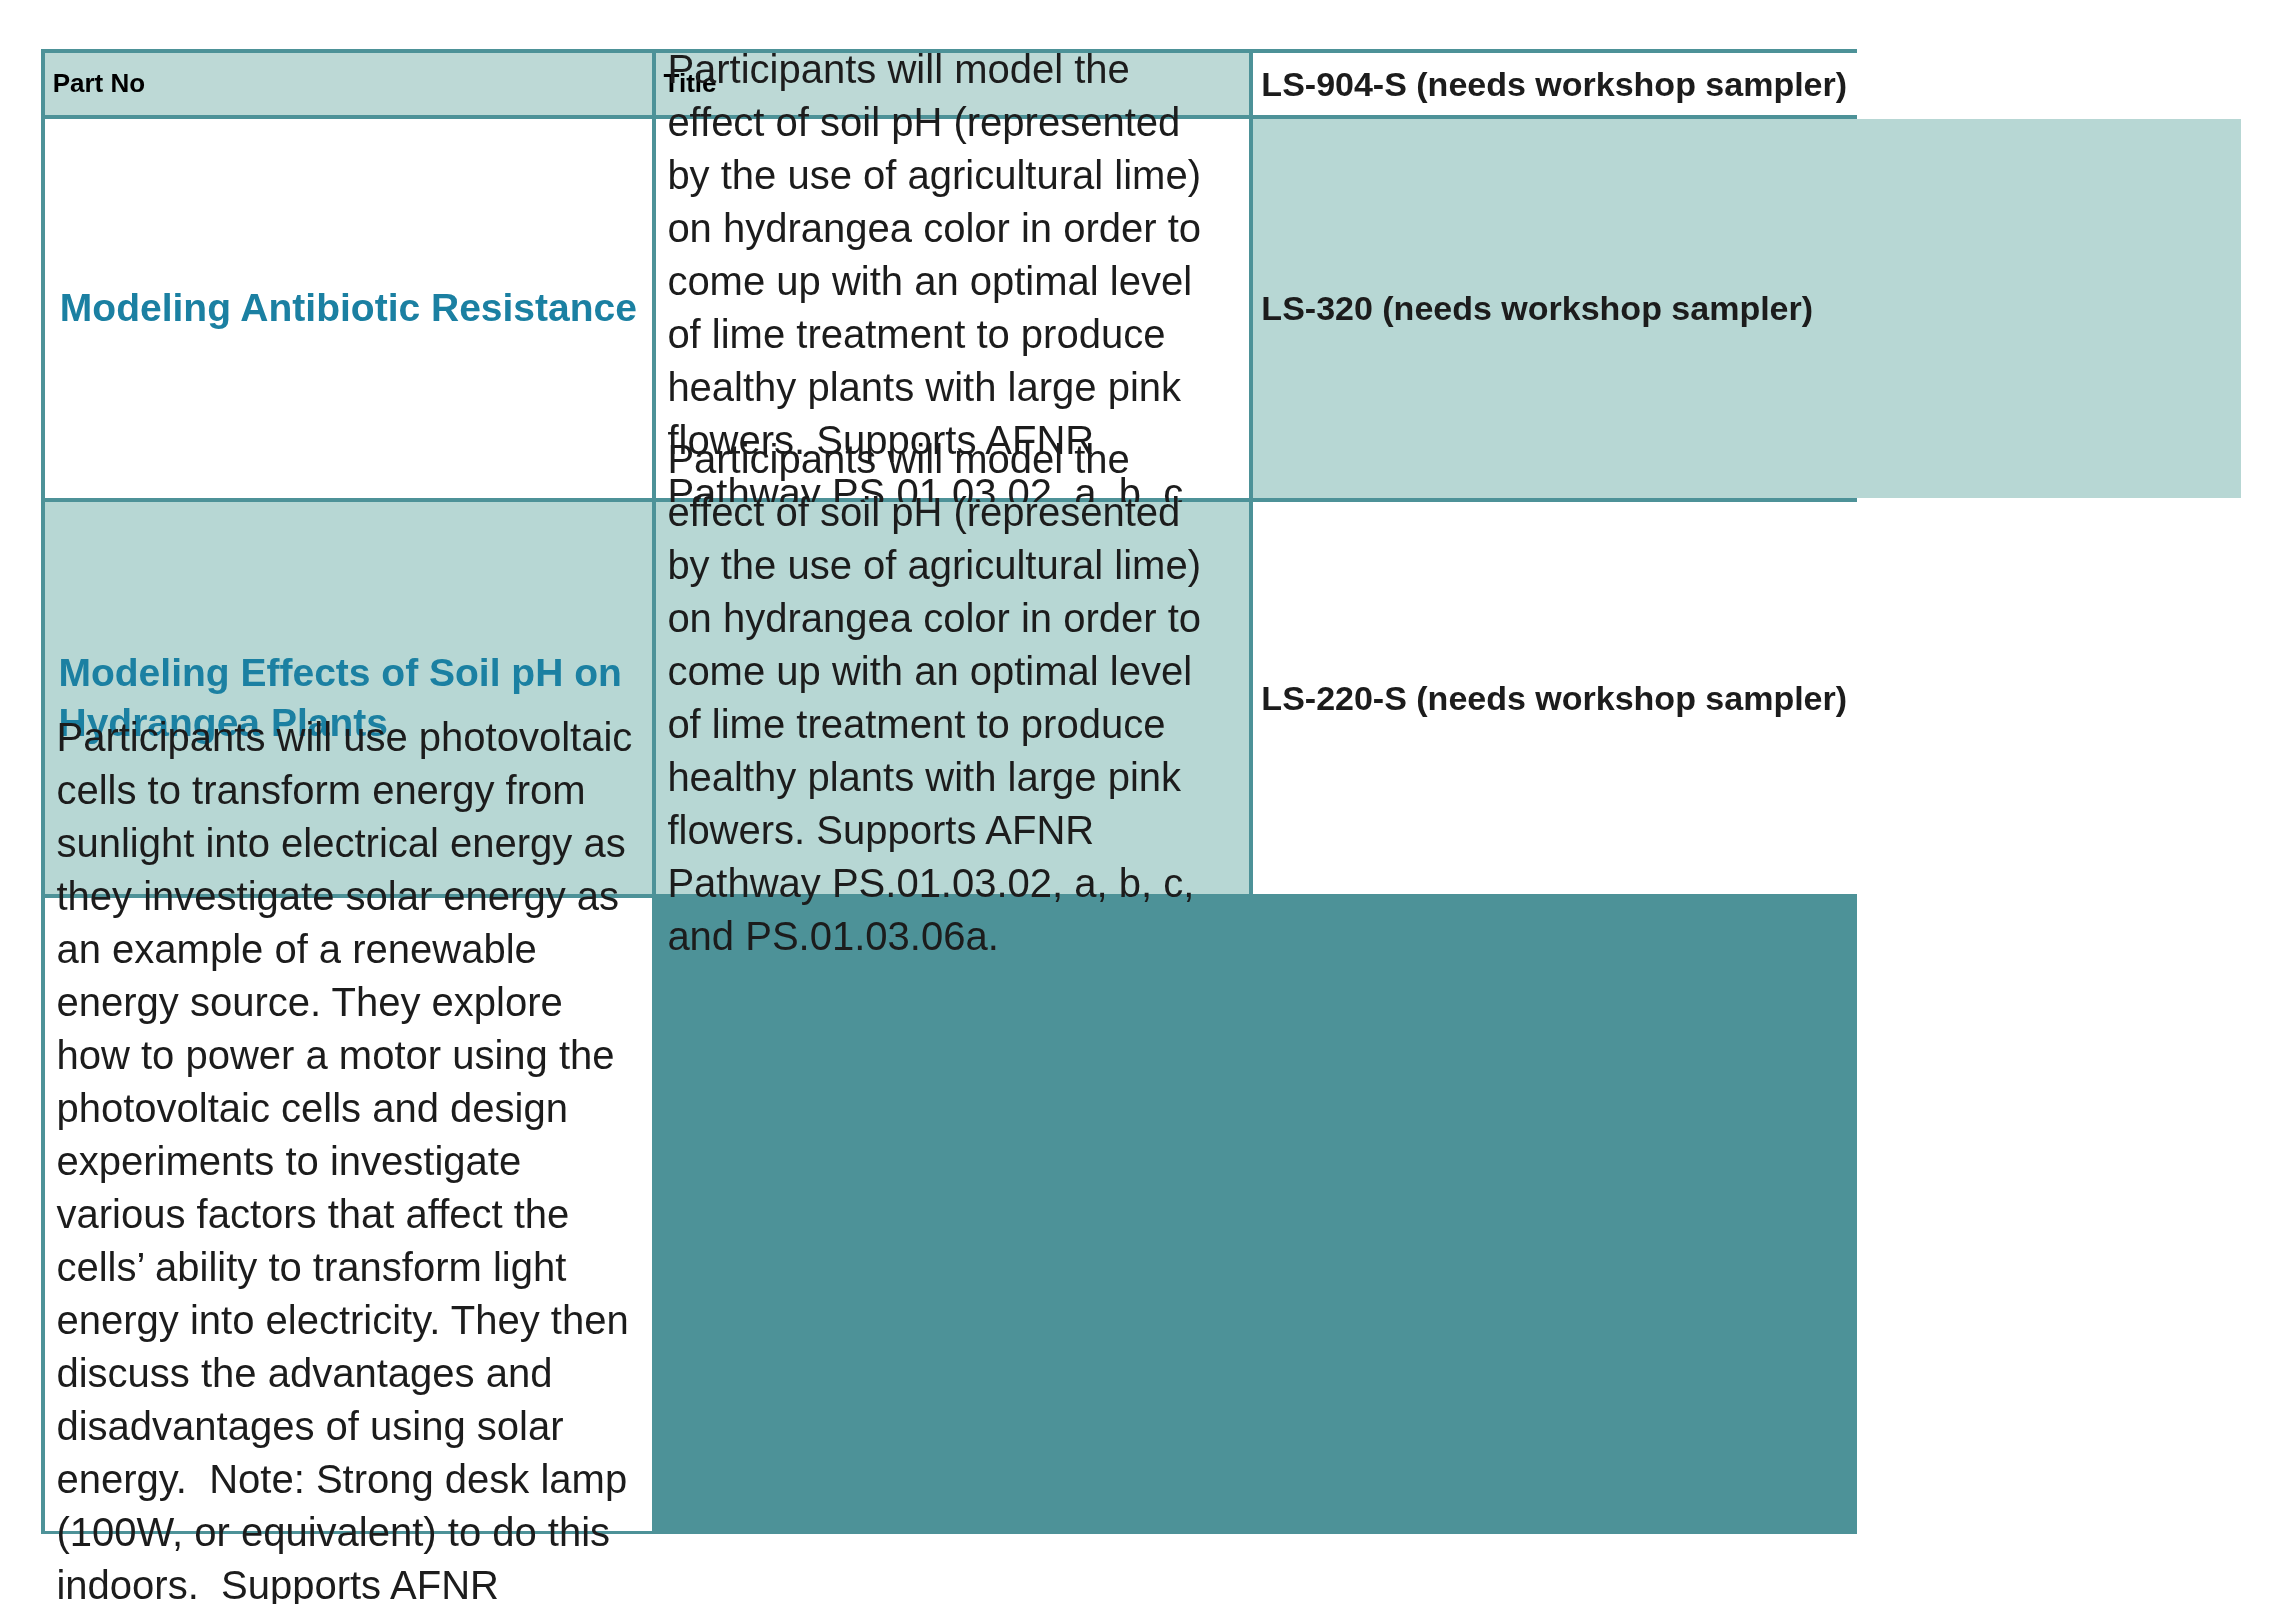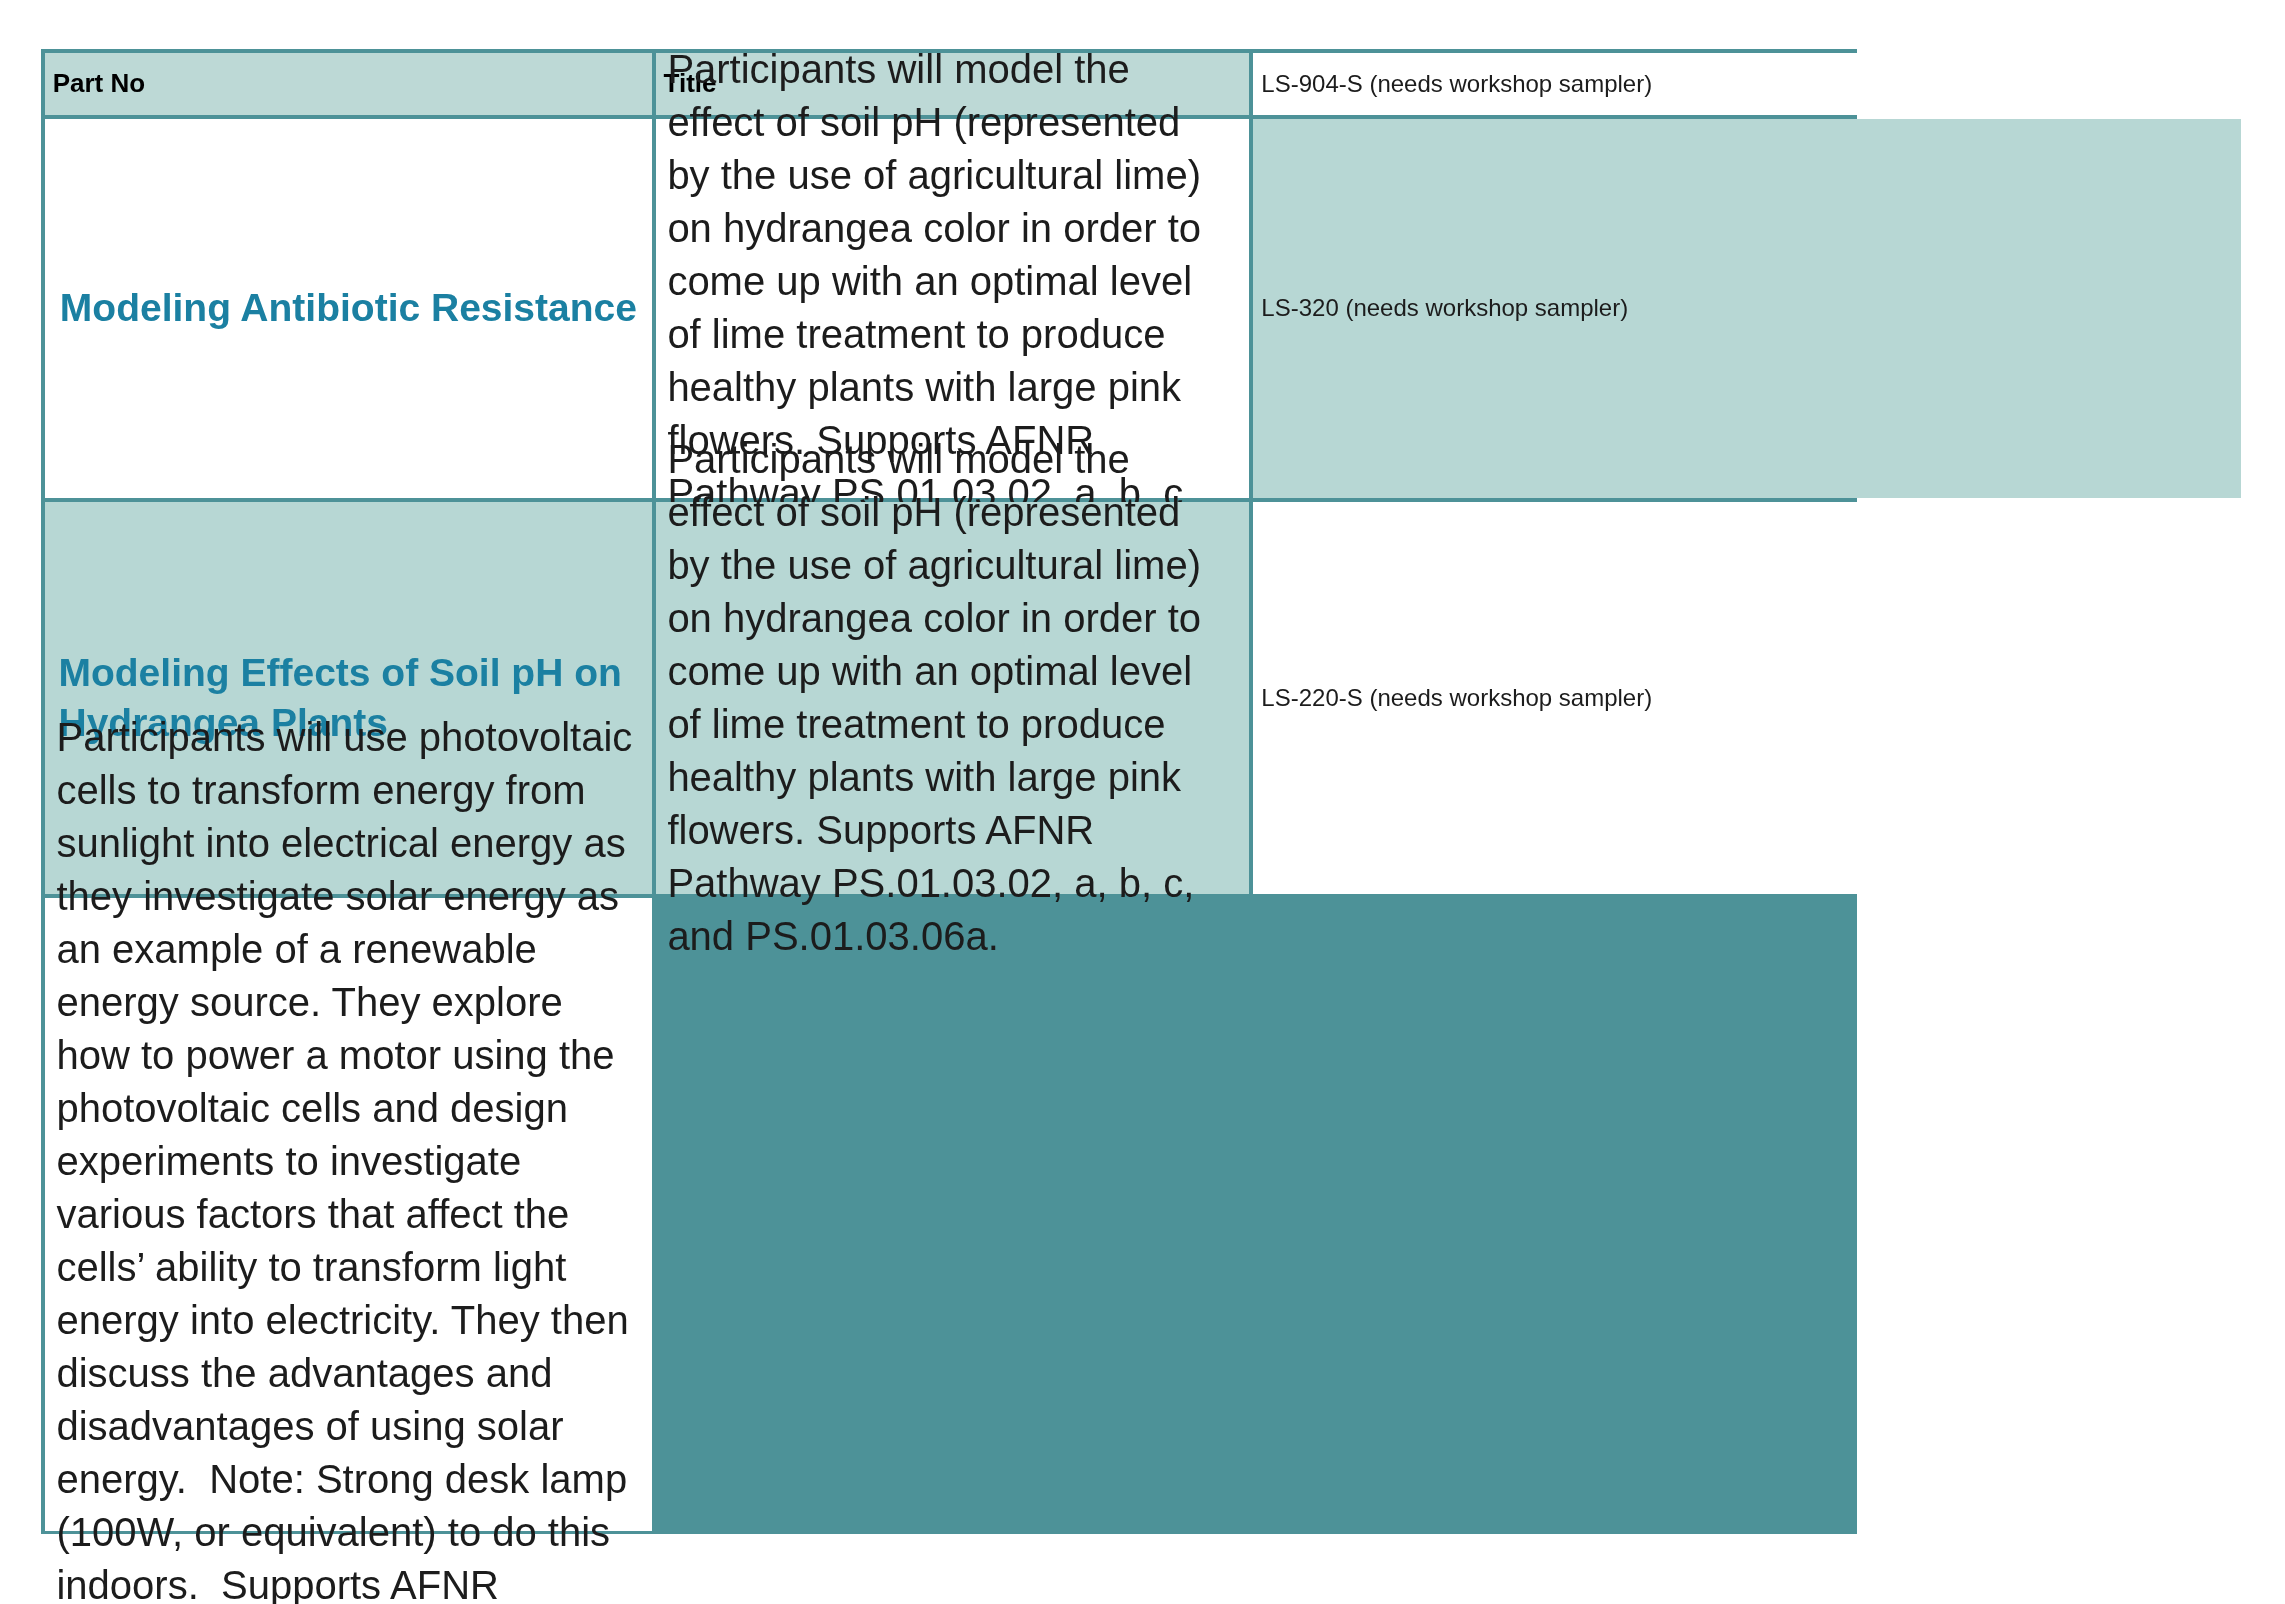--- a/index.html
+++ b/index.html
@@ -35,23 +35,24 @@
   }
   .cell.head {
     background: var(--header-bg);
     font-weight: bold;
     font-size: 26px;
     padding: 0 7.8px;
     color: #000000;
   }
   .cell.alt { background: var(--row-alt-bg); }
   .part-cell {
-    font-size: 24px;
+    font-size: 34px;
     line-height: 52px;
     padding: 0 23px 0 8.7px;
+    font-weight: bold;
   }
   .title-cell {
     justify-content: center;
     text-align: left;
     font-weight: bold;
     font-size: 39px;
     line-height: 50px;
     color: var(--title-text);
     padding: 0 13.6px;
   }

